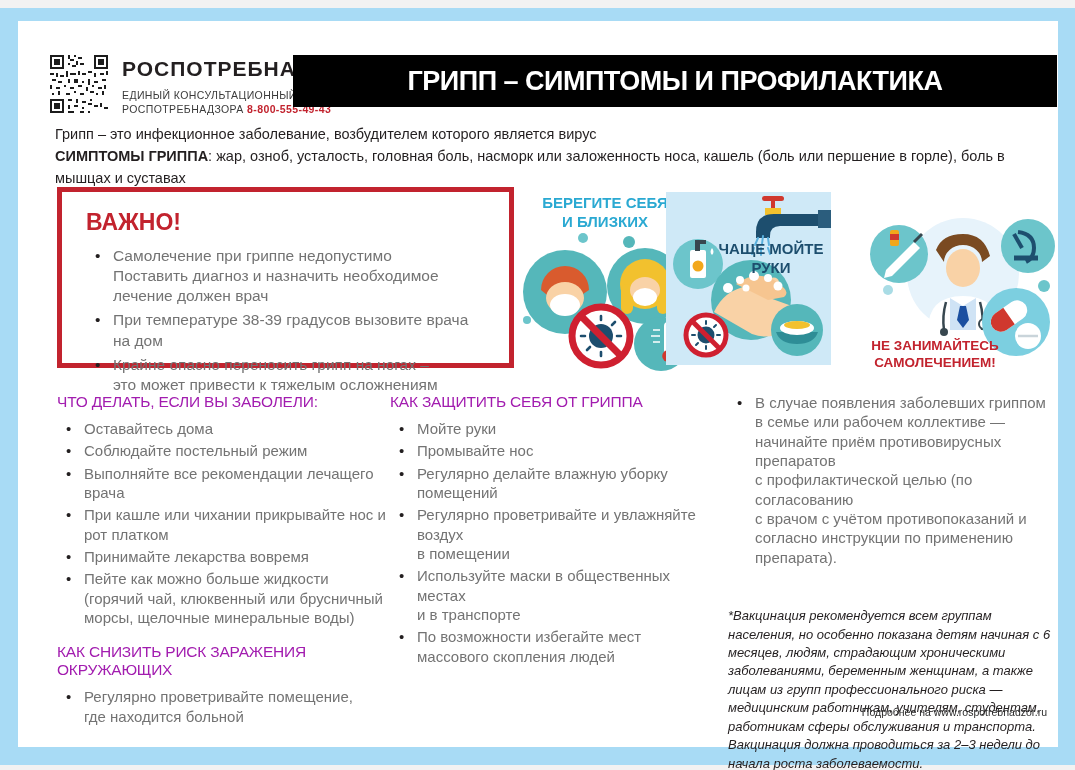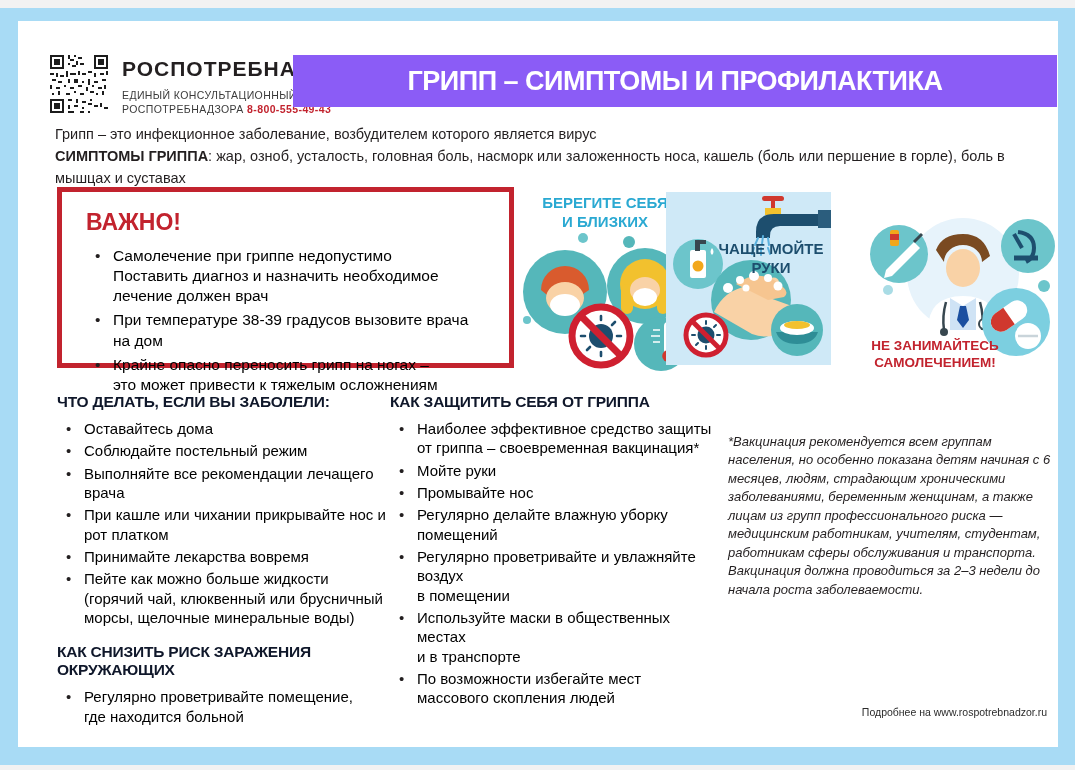--- a/index.html
+++ b/index.html
@@ -9,49 +9,49 @@
   .sheet { position:absolute; left:18px; top:21px; width:1040px; height:726px; background:#ffffff; }
 
   
   .logo-wrap { position:absolute; left:50px; top:55px; display:flex; gap:14px; }
   .qr { width:58px; height:58px; }
   .logo-text { padding-top:2px; }
   .org-name { font-size:21px; font-weight:bold; color:#231f20; letter-spacing:1px; }
   .org-sub { margin-top:7px; font-size:10.5px; color:#3a3a3a; letter-spacing:.4px; line-height:1.35; }
   .org-sub .phone { color:#c2232e; font-weight:bold; }
   .banner { position:absolute; left:293px; top:55px; width:764px; height:52px;
-            background:#8b5cf6; display:flex; align-items:center; justify-content:center; }
+            background:#000000; display:flex; align-items:center; justify-content:center; }
   .banner-title { color:#ffffff; font-size:27px; font-weight:bold; letter-spacing:-.5px; }
 
   
   .intro { position:absolute; left:55px; top:124px; width:995px; font-size:14.5px; color:#231f20; line-height:1.5; }
   .intro .b { font-weight:bold; }
 
   
   .important { position:absolute; left:57px; top:187px; width:457px; height:181px;
                border:5px solid #c2232e; padding:17px 24px 0 24px; background:#fff; }
   .important-title { color:#c2232e; font-size:23px; font-weight:bold; margin-bottom:10px; }
   ul.blist { list-style:none; }
-  ul.blist li { position:relative; padding-left:27px; font-size:15.5px; color:#000000;
+  ul.blist li { position:relative; padding-left:27px; font-size:15.5px; color:#737373;
                 line-height:1.3; margin-bottom:4px; white-space:pre-line; }
   ul.blist li::before { content:"•"; position:absolute; left:9px; top:0; color:#231f20; }
 
   
   .illus { position:absolute; }
   .cap { font-weight:bold; font-size:15px; line-height:1.25; text-align:center; white-space:pre-line; }
   .cap-care { color:#2aa9d2; }
   .cap-wash { color:#1d4e6e; position:absolute; left:46px; top:48px; width:118px; }
   .cap-nosm { color:#c2232e; position:absolute; left:-6px; bottom:4px; width:150px; font-size:13.5px; }
   .illus-care { left:521px; top:194px; width:168px; text-align:center; }
   .illus-wash { left:666px; top:192px; width:165px; height:173px; }
   .illus-doc  { left:866px; top:194px; width:190px; height:182px; }
 
   
   .col { position:absolute; top:393px; }
-  .col-h { color:#0f172a; font-size:15.5px; font-weight:bold; margin-bottom:8px; letter-spacing:-.2px; }
+  .col-h { color:#a21caf; font-size:15.5px; font-weight:normal; margin-bottom:8px; letter-spacing:-.2px; }
   .col ul.blist li { font-size:15px; line-height:1.29; margin-bottom:3px; }
   .col-sick { left:57px; width:333px; }
   .sec2 { margin-top:16px; }
   .col-protect { left:390px; width:327px; }
   .col-right { left:728px; width:328px; }
   .footnote { margin-top:40px; font-size:13px; font-style:italic; color:#231f20; line-height:1.42; }
   .more { position:absolute; right:28px; top:706px; font-size:10.5px; color:#2b2b2b; }
 </style>
 </head>
 <body>
@@ -243,32 +243,35 @@
         <li>Регулярно проветривайте помещение,
 где находится больной</li>
 
       </ul>
     </div>
   </div>
 
   <div class="col col-protect">
     <div class="col-h">КАК ЗАЩИТИТЬ СЕБЯ ОТ ГРИППА</div>
     <ul class="blist">
-      <li>Наиболее эффективное средство защиты
-от гриппа – своевременная вакцинация*</li>
       <li>Мойте руки</li>
       <li>Промывайте нос</li>
       <li>Регулярно делайте влажную уборку помещений</li>
       <li>Регулярно проветривайте и увлажняйте воздух
 в помещении</li>
       <li>Используйте маски в общественных местах
 и в транспорте</li>
       <li>По возможности избегайте мест массового скопления людей</li>
 
     </ul>
   </div>
 
   <div class="col col-right">
+    <ul class="blist">
+      <li>В случае появления заболевших гриппом в семье или рабочем коллективе — начинайте приём противовирусных препаратов
+с профилактической целью (по согласованию
+с врачом с учётом противопоказаний и согласно инструкции по применению препарата).</li>
+    </ul>
     <div class="footnote">*Вакцинация рекомендуется всем группам населения, но особенно показана детям начиная с 6 месяцев, людям, страдающим хроническими заболеваниями, беременным женщинам, а также лицам из групп профессионального риска — медицинским работникам, учителям, студентам, работникам сферы обслуживания и транспорта. Вакцинация должна проводиться за 2–3 недели до начала роста заболеваемости.</div>
   </div>
 
   <div class="more">Подробнее на www.rospotrebnadzor.ru</div>
 </div>
 
 </body></html>

